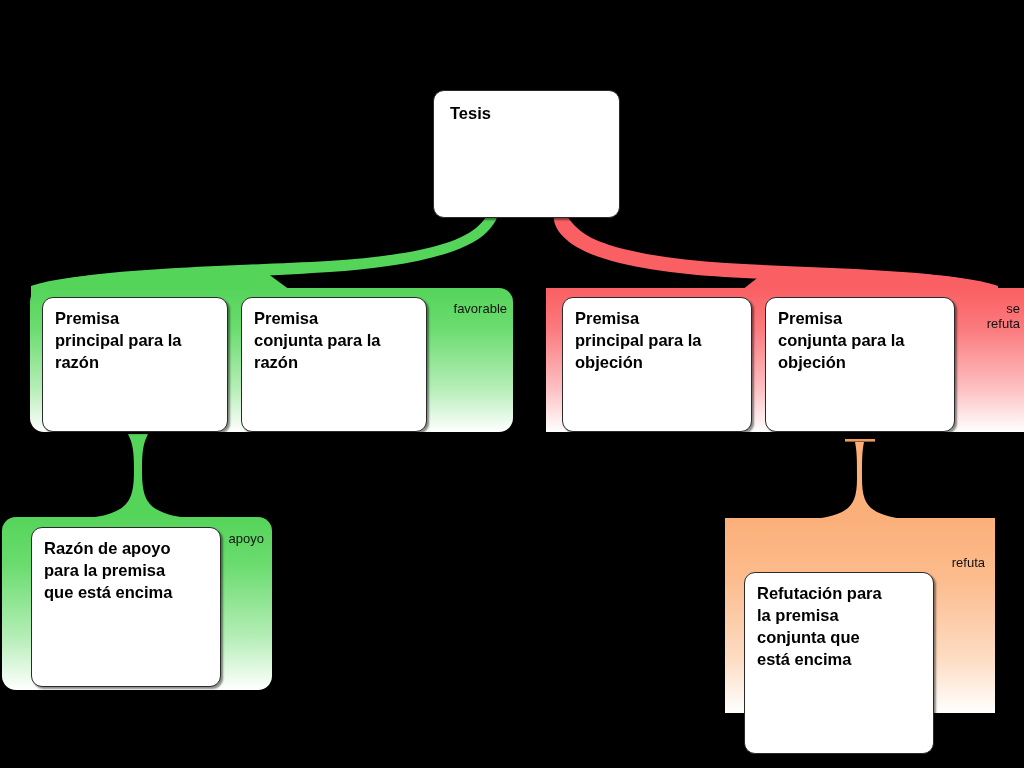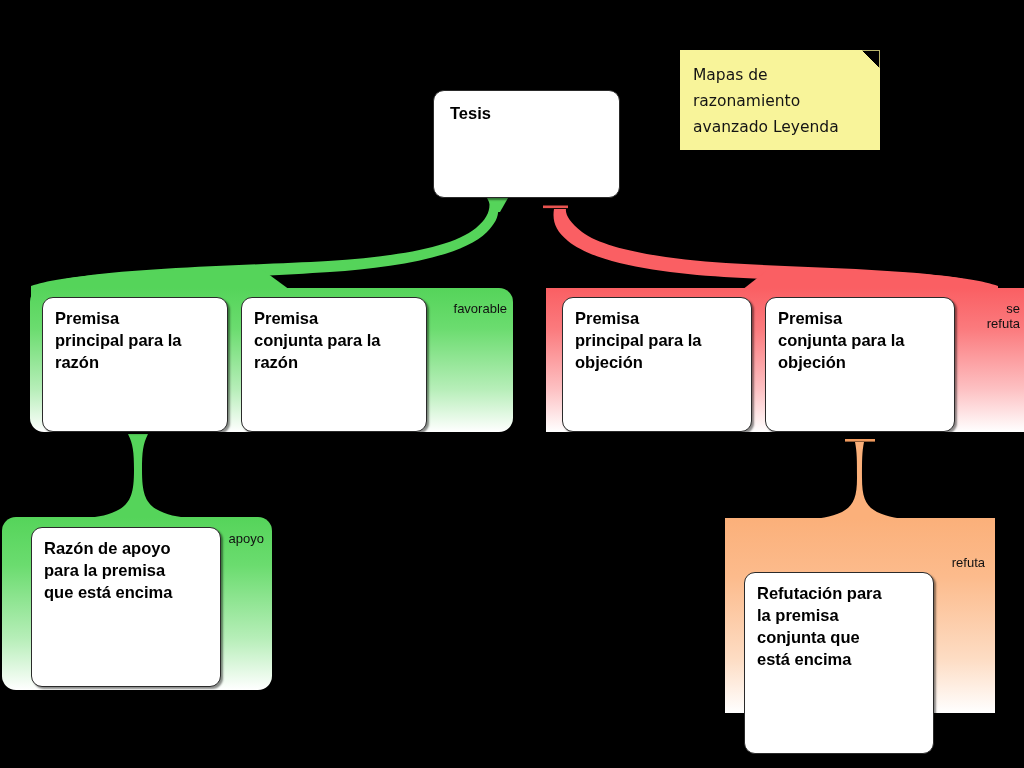--- a/index.html
+++ b/index.html
@@ -106,28 +106,22 @@
     <path fill="#fbb07a" d="M 855,442
              C 857,452 857,460 857,478
              C 857,498 853,506 842,512
              C 831,517 818,519 806,520
              L 912,520
              C 900,519 888,517 877,512
              C 866,506 862,498 862,478
              C 862,460 862,452 864,442 Z"></path>
   </svg>
 
-  <div class="sticky" style="left:680px;top:50px;width:200px;height:100px;">
-    <div class="stext">Mapas de
-razonamiento
-avanzado Leyenda</div>
-    <div class="fold"></div>
-  </div>
 
-  <div class="claim tesis" style="left:433px;top:90px;width:187px;height:108px;">
+  <div class="claim tesis" style="left:433px;top:90px;width:187px;height:128px;">
     <div class="ctext">Tesis</div>
   </div>
 
   <div class="group grp-green-round" style="left:30px;top:288px;width:483px;height:144px;">
     <div class="glabel" style="right:6px;top:13px;width:76px;">favorable</div>
   </div>
   <div class="claim" style="left:42px;top:297px;width:186px;height:135px;">
     <div class="ctext">Premisa
 principal para la
 razón</div>

